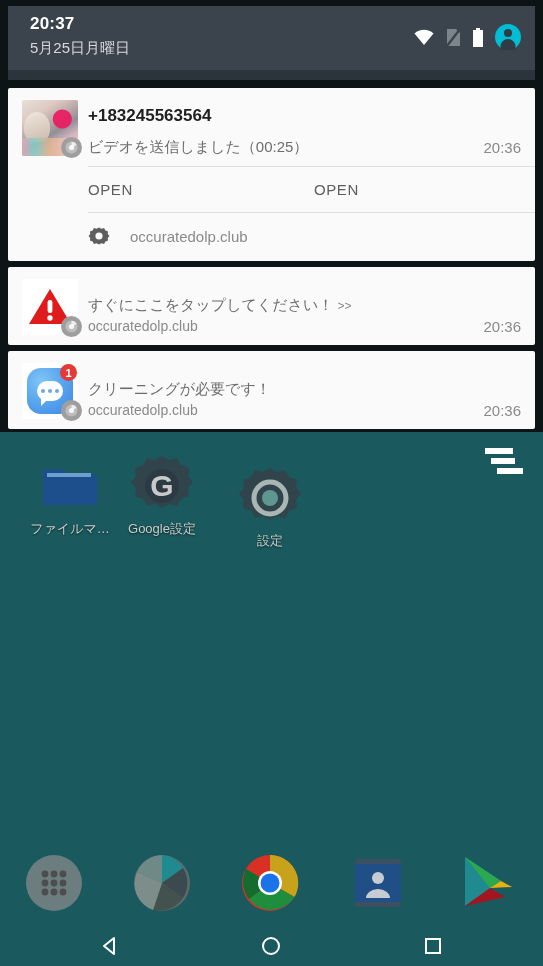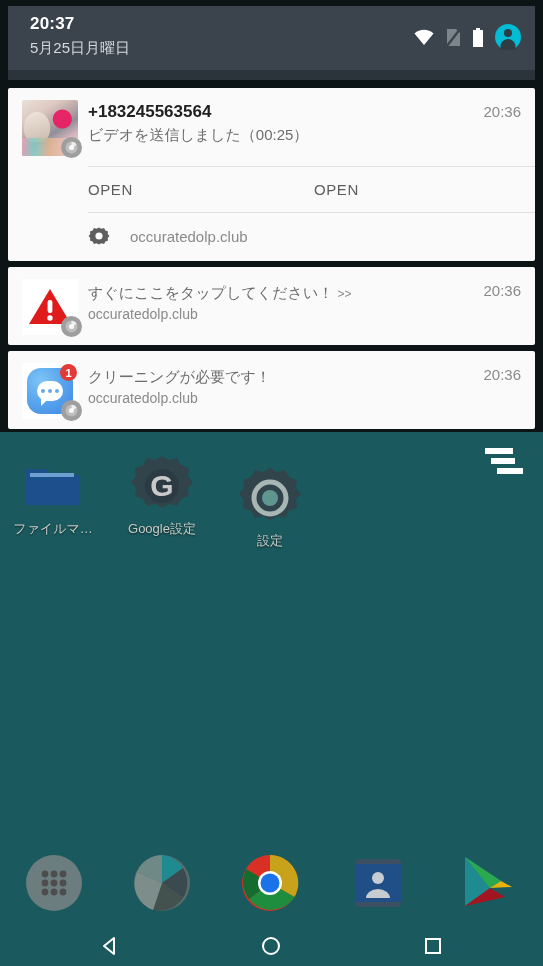--- a/index.html
+++ b/index.html
@@ -131,20 +131,21 @@
   .notif {
     background: #fafafa;
     border-radius: 2px;
     margin-bottom: 6px;
     position: relative;
     overflow: hidden;
   }
   .notif-main {
     display: flex;
     padding: 12px 14px 10px 14px;
+    align-items: flex-end;
   }
   .notif-icon-wrap {
     position: relative;
     width: 56px;
     min-width: 56px;
     height: 56px;
     margin-right: 10px;
   }
   .badge-chrome {
     position: absolute;
@@ -166,21 +167,21 @@
     font-weight: bold;
     color: #212121;
     line-height: 1.25;
     white-space: nowrap;
     overflow: hidden;
   }
   .notif-body {
     font-size: 15px;
     color: #6d6d6d;
     line-height: 1.3;
-    margin-top: 3px;
+    margin-top: 10px;
     white-space: nowrap;
     overflow: hidden;
   }
   .notif-sub {
     font-size: 14px;
     color: #8a8a8a;
     line-height: 1.3;
     margin-top: 2px;
     white-space: nowrap;
     overflow: hidden;
@@ -390,21 +391,21 @@
 <div id="screen">
 
   <div id="wallpaper">
     <div class="wp-band wp-dark"></div>
     <div class="wp-band wp-brown"></div>
     <div class="wp-band wp-teal"></div>
   </div>
 
   <div id="scrim"></div>
 
-  <div class="app-icon" style="left:3px; top:452px;">
+  <div class="app-icon" style="left:20px; top:452px;">
     <div class="app-glyph">
       <svg width="58" height="50" viewBox="0 0 58 50">
         <path d="M2 8 h20 l5 6 h29 v30 h-54 z" fill="#1b4f8a"></path>
         <rect x="6" y="12" width="44" height="4" fill="#6f9fd0"></rect>
         <rect x="2" y="18" width="54" height="26" fill="#1c4f8c"></rect>
       </svg>
     </div>
     <div class="app-label">ファイルマ…</div>
   </div>
 

